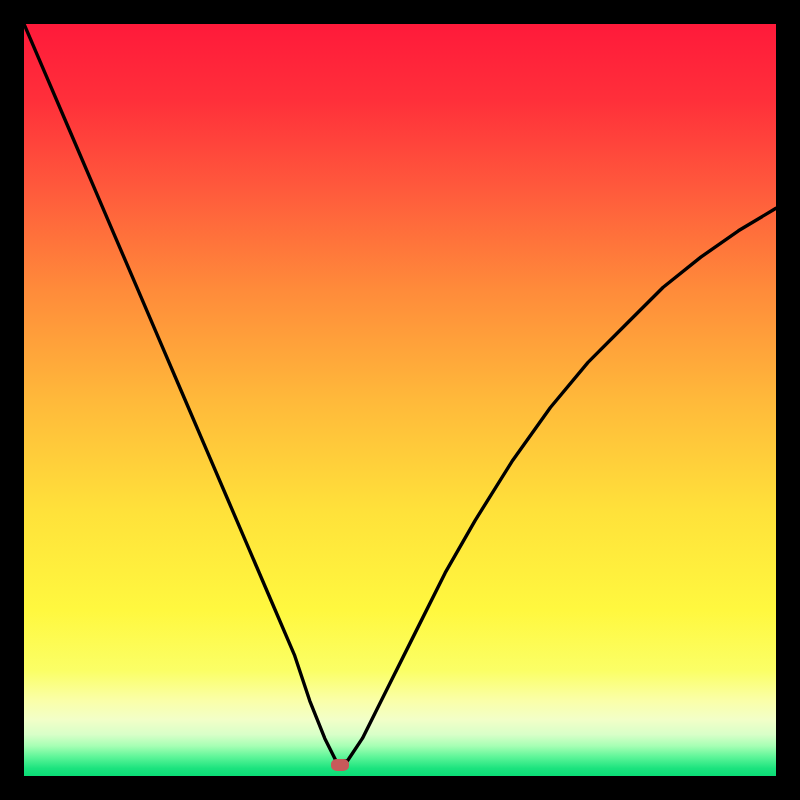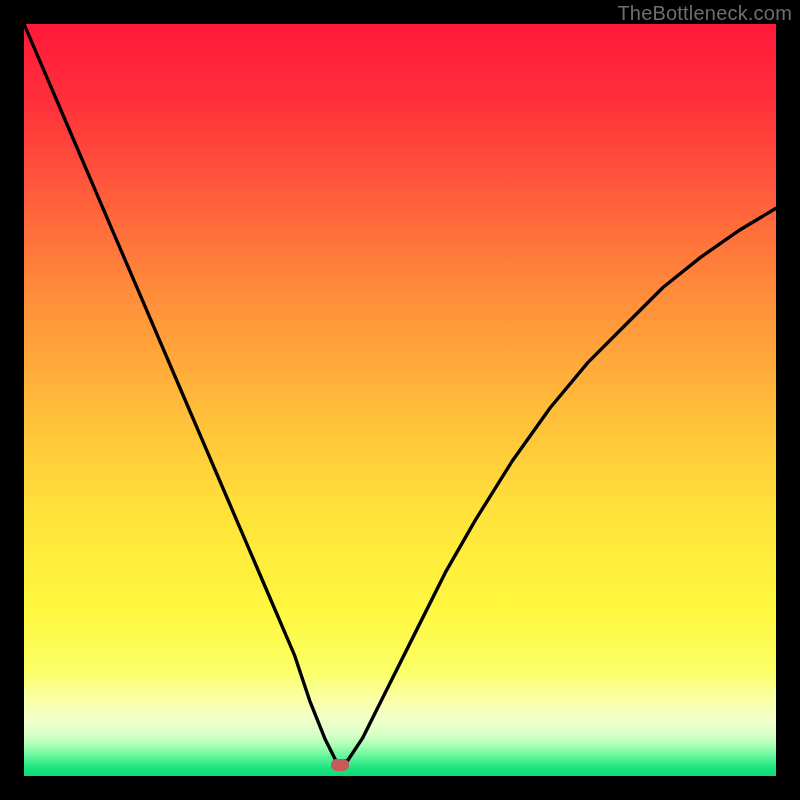--- a/index.html
+++ b/index.html
@@ -48,21 +48,20 @@
     color: #6e6e6e;
     font-size: 20px;
     font-weight: 400;
     letter-spacing: 0.2px;
   }
 </style>
 </head>
 <body>
 
 <div class="outer">
-  <div class="watermark">TheBottleneck.com</div>
   <div class="plot">
     <svg class="gradient" viewBox="0 0 100 100" preserveAspectRatio="none">
       <defs>
         <linearGradient id="bg" x1="0" y1="0" x2="0" y2="1">
             <stop offset="0%" stop-color="#ff1a3a"></stop>
             <stop offset="10%" stop-color="#ff2f3a"></stop>
             <stop offset="22%" stop-color="#ff5a3c"></stop>
             <stop offset="35%" stop-color="#ff8a3a"></stop>
             <stop offset="50%" stop-color="#ffb93a"></stop>
             <stop offset="65%" stop-color="#ffe23a"></stop>

